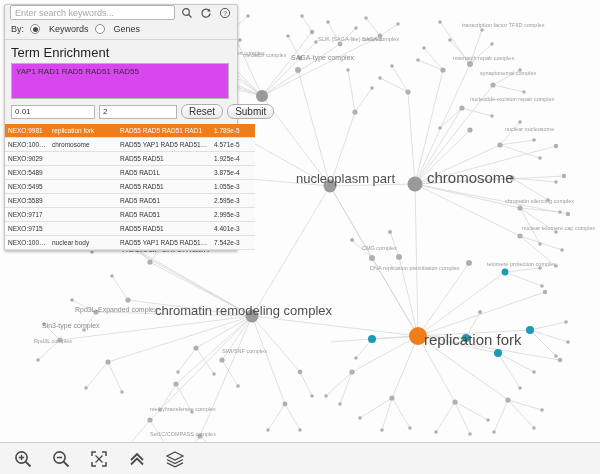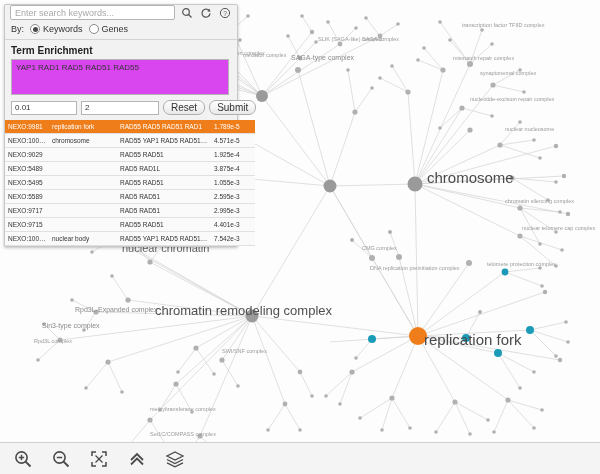--- a/index.html
+++ b/index.html
@@ -84,21 +84,21 @@
   .icon-btn svg { display:block; }
 
   .radio-row {
     display: flex;
     align-items: center;
     padding: 0 6px 5px 6px;
     font-size: 9px;
     gap: 6px;
     color: #333;
   }
-  .radio-item { display: flex; align-items: center; gap: 3px; cursor: pointer; }
+  .radio-item { display: flex; align-items: center; gap: 9px; cursor: pointer; }
   .radio {
     width: 8px; height: 8px;
     border: 1px solid #8a8a8a;
     border-radius: 50%;
     background: #fff;
     display: inline-block;
     position: relative;
   }
   .radio.on::after {
     content: "";
@@ -107,23 +107,22 @@
     width: 5px; height: 5px;
     border-radius: 50%;
     background: #4a4a4a;
   }
 
   .section-sep {
     border-top: 1px solid #d4d4d4;
   }
   .section-title {
     padding: 5px 6px 3px 6px;
-    font-size: 10px;
+    font-size: 13px;
     color: #222;
-    font-weight: bold;
   }
   #term-textarea {
     display: block;
     margin: 0 6px 5px 6px;
     width: 218px;
     height: 36px;
     border: 1px solid #b5b5b5;
     background: #d946ef;
     font-size: 8px;
     color: #333;
@@ -142,21 +141,21 @@
   .num-input {
     height: 14px;
     border: 1px solid #b5b5b5;
     background: #fff;
     font-size: 8px;
     color: #333;
     padding: 0 3px;
     box-sizing: border-box;
     font-family: "Liberation Sans", sans-serif;
   }
-  #pval-input { width: 66px; }
+  #pval-input { width: 84px; }
   #count-input { width: 78px; }
   .btn {
     height: 15px;
     padding: 0 7px;
     font-size: 10px;
     border: 1px solid #aeaeae;
     border-radius: 7px;
     background: linear-gradient(#ffffff,#e9e9e9);
     color: #333;
     cursor: pointer;
@@ -545,20 +544,21 @@
       <circle cx="466" cy="338" r="4" fill="#1b9bb8"></circle>
       <circle cx="498" cy="353" r="4" fill="#1b9bb8"></circle>
       <circle cx="530" cy="330" r="4" fill="#1b9bb8"></circle>
       <circle cx="505" cy="272" r="3.4" fill="#1b9bb8"></circle>
     </g>
   </svg>
 
   <div class="node-label lbl-xl" style="left:424px; top:331px;">replication fork</div>
   <div class="node-label lbl-xl" style="left:427px; top:169px;">chromosome</div>
   <div class="node-label lbl-lg" style="left:155px; top:303px;">chromatin remodeling complex</div>
+  <div class="node-label lbl-lg" style="left:296px; top:171px;">nucleoplasm part</div>
   <div class="node-label lbl-md" style="left:122px; top:242px;">nuclear chromatin</div>
   <div class="node-label lbl-sm" style="left:291px; top:54px;">SAGA-type complex</div>
   <div class="node-label lbl-xs" style="left:318px; top:36px;">SLIK (SAGA-like) complex</div>
   <div class="node-label lbl-xs" style="left:362px; top:36px;">SAGA complex</div>
   <div class="node-label lbl-xs" style="left:453px; top:55px;">mismatch repair complex</div>
   <div class="node-label lbl-xs" style="left:462px; top:22px;">transcription factor TFIID complex</div>
   <div class="node-label lbl-xs" style="left:480px; top:70px;">synaptonemal complex</div>
   <div class="node-label lbl-xs" style="left:470px; top:96px;">nucleotide-excision repair complex</div>
   <div class="node-label lbl-xs" style="left:505px; top:126px;">nuclear nucleosome</div>
   <div class="node-label lbl-xs" style="left:505px; top:198px;">chromatin silencing complex</div>

